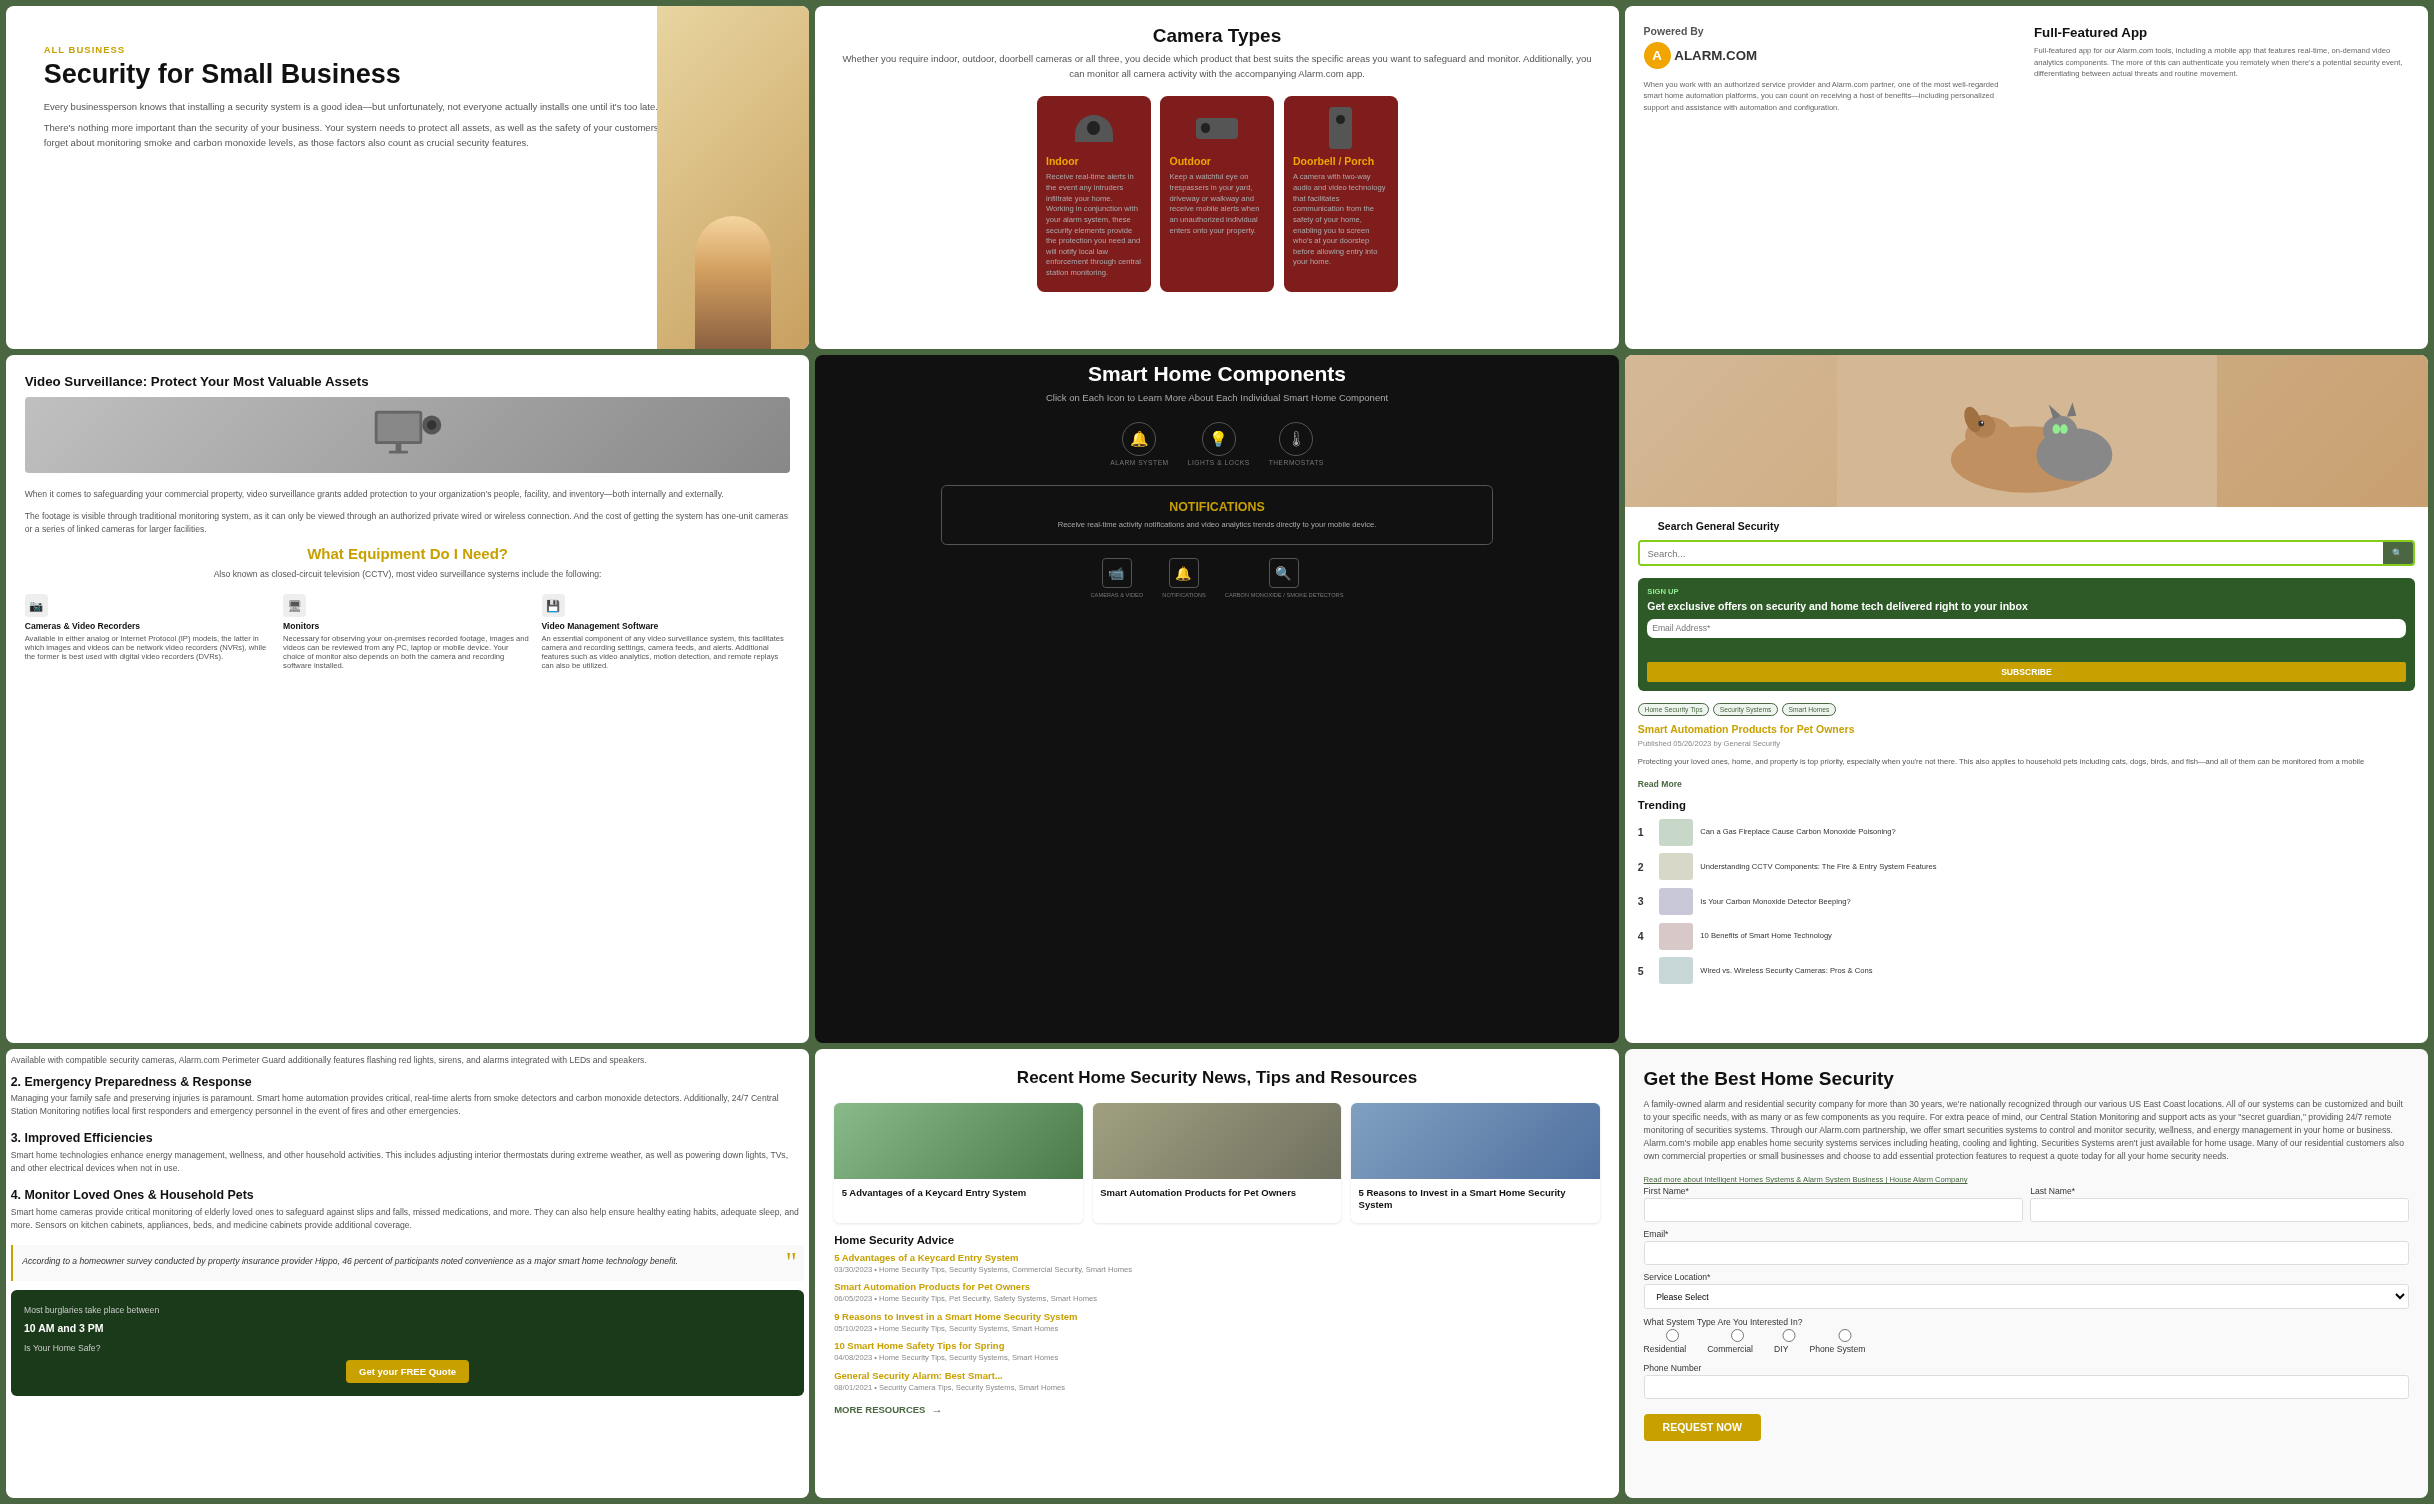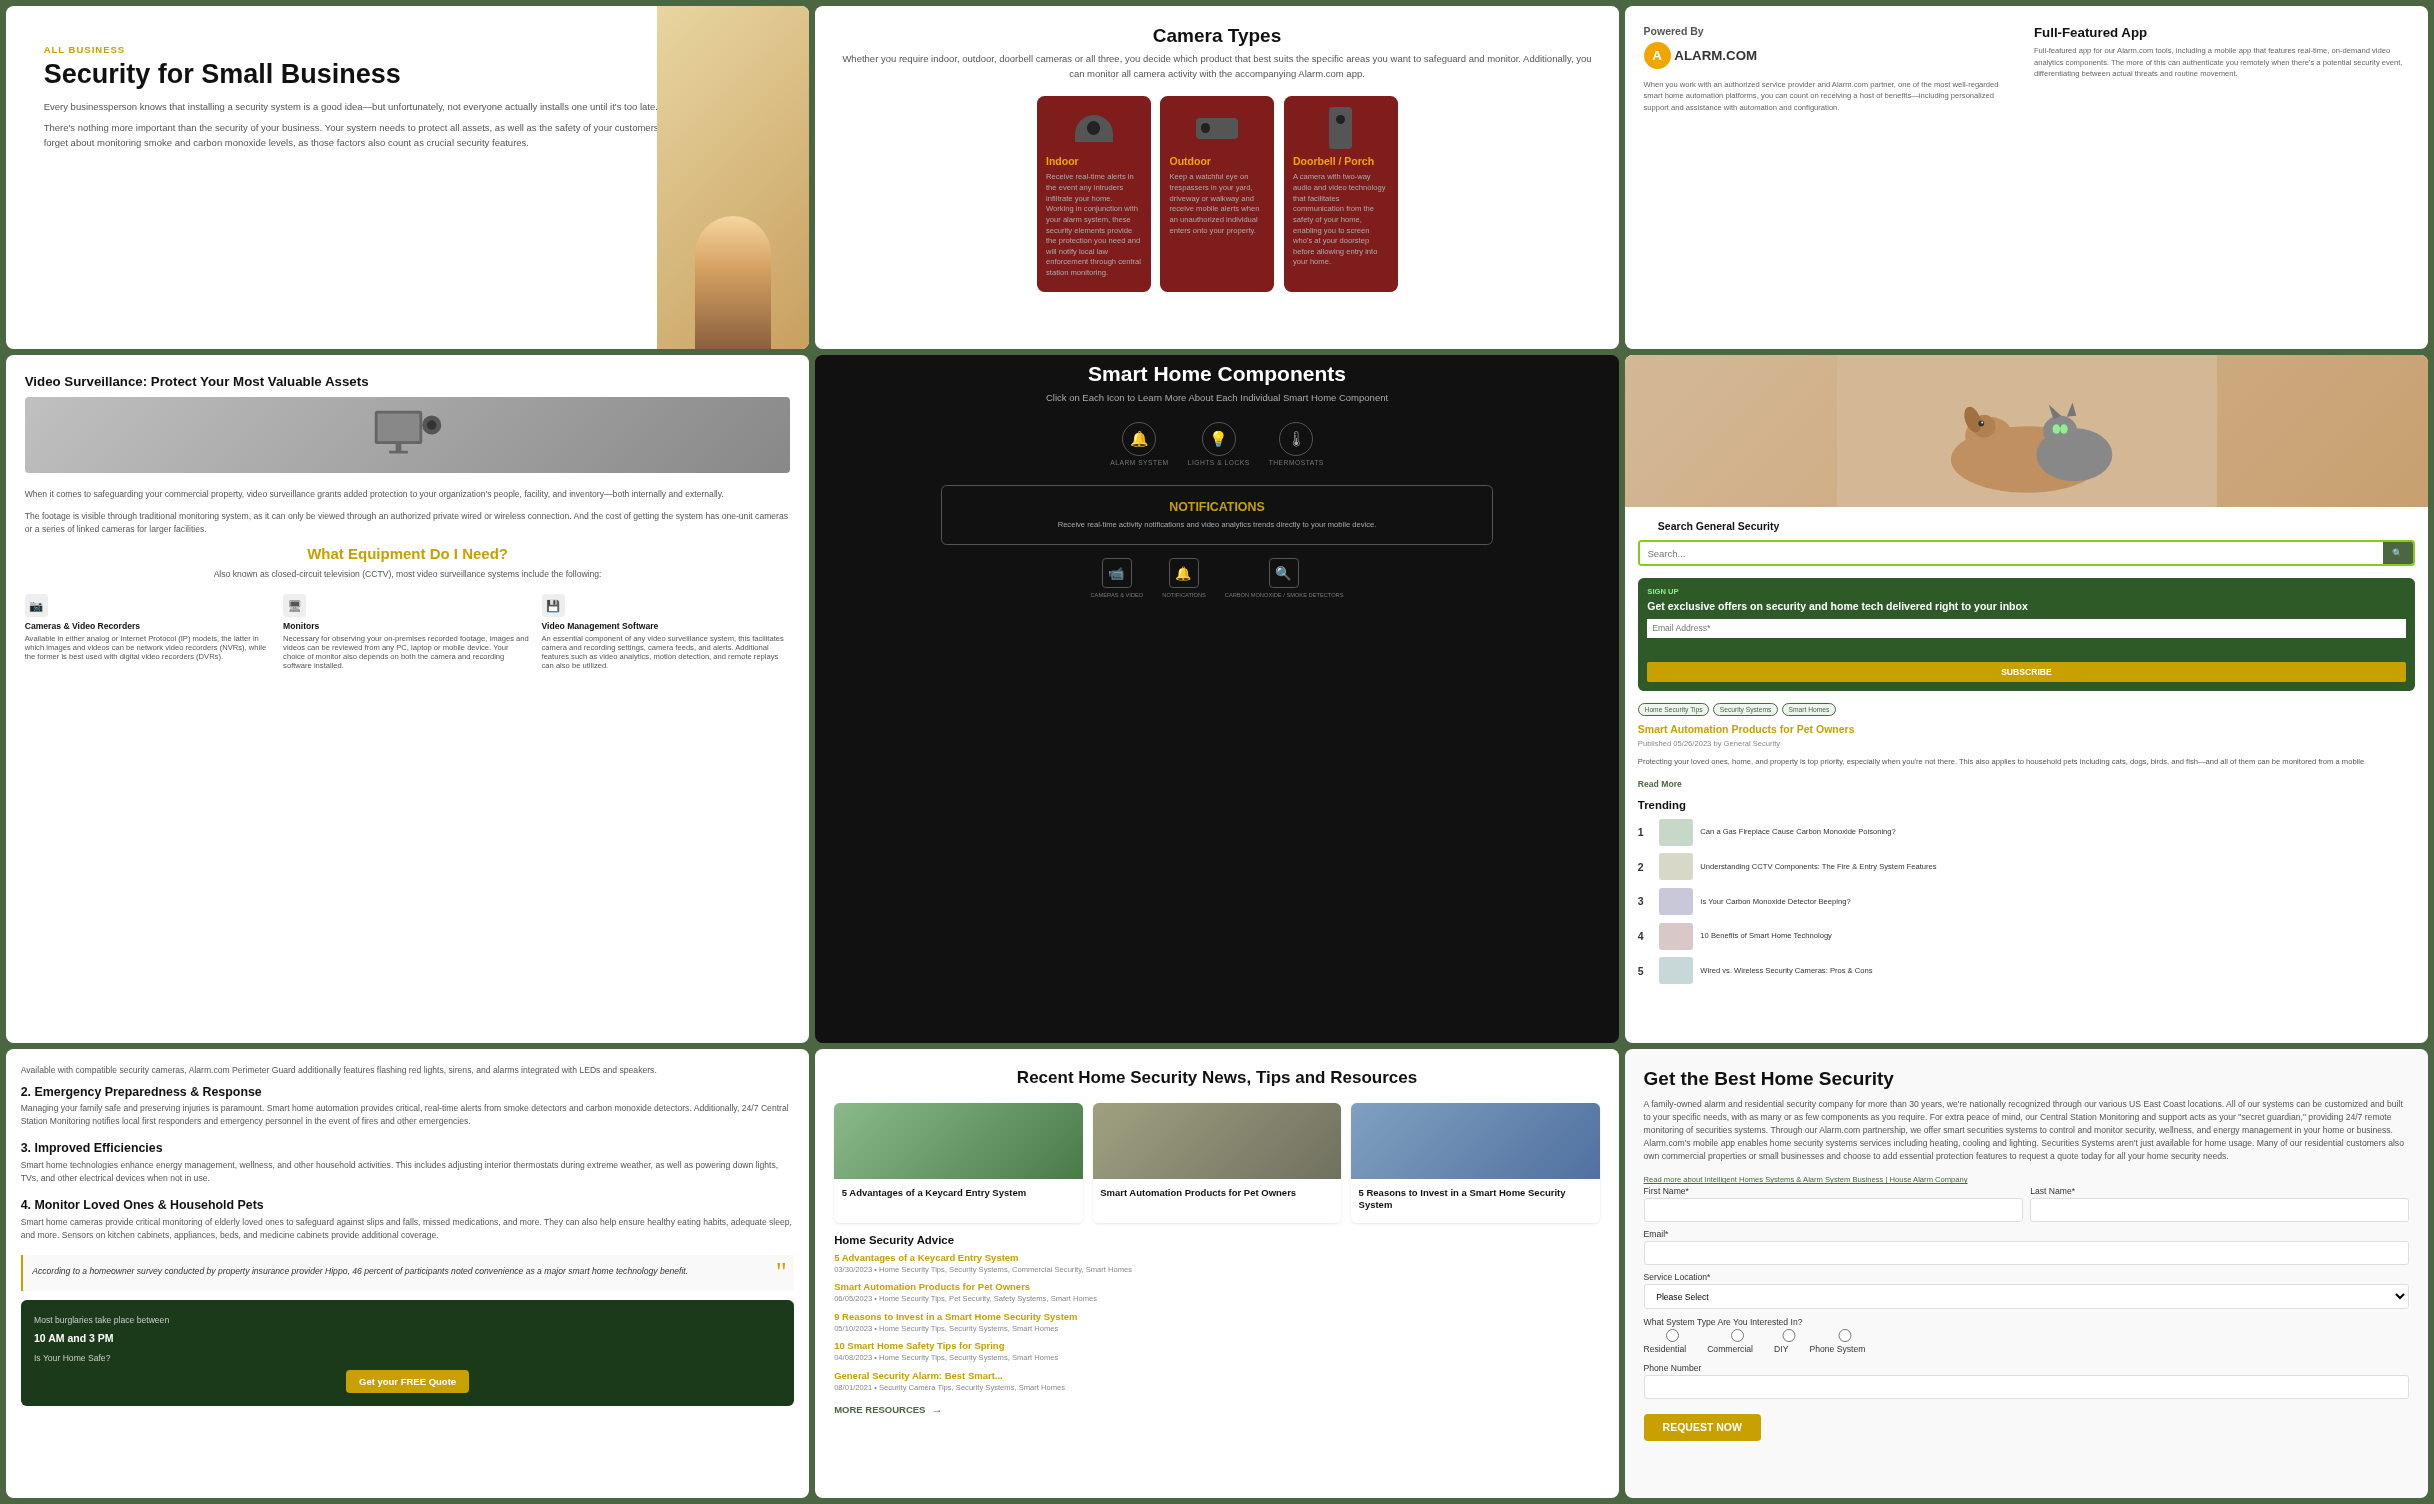--- a/index.html
+++ b/index.html
@@ -456,21 +456,21 @@
       font-size: 10.5px;
       font-weight: 700;
       margin-bottom: 3.8px;
       line-height: 1.3;
     }
     .signup-input {
       width: 100%;
       padding: 4.8px;
       font-size: 8.6px;
       border: none;
-      border-radius: 0;
+      border-radius: 7px;
       margin-bottom: 23px;
     }
     .subscribe-btn {
       background: #c8a000;
       color: #fff;
       border: none;
       padding: 4.8px 9.5px;
       font-size: 8.6px;
       font-weight: bold;
       border-radius: 1.9px;
@@ -537,21 +537,21 @@
     }
     .trending-title {
       font-size: 7.6px;
       color: #333;
       line-height: 1.3;
     }
 
     
     .panel-bot-left {
       background: #fff;
-      padding: 15px;
+      padding: 5px;
       overflow-y: auto;
     }
     .panel-bot-left p {
       font-size: 8.6px;
       color: #555;
       line-height: 1.5;
       margin-bottom: 7.6px;
     }
     .section-item {
       margin-bottom: 13.3px;

